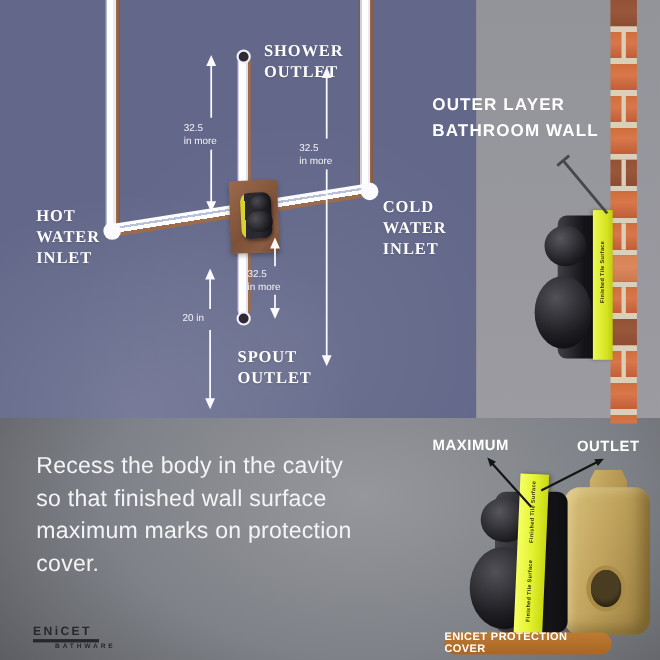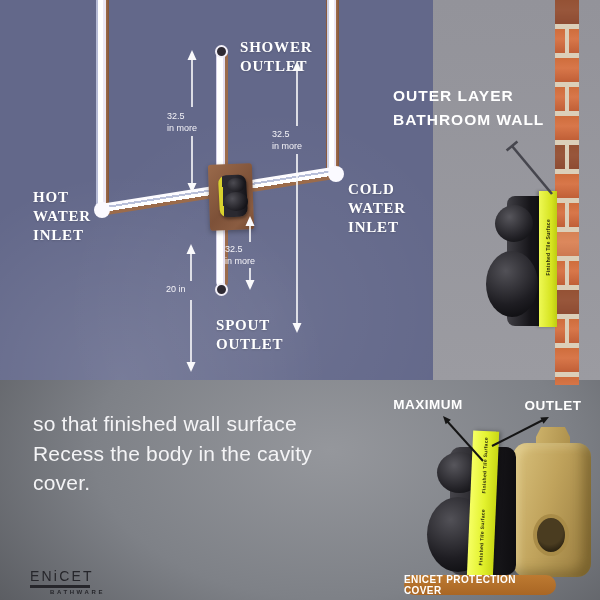--- a/index.html
+++ b/index.html
@@ -100,21 +100,21 @@
   
   .lbl{position:absolute;color:#fff;font-weight:bold;font-size:15px;line-height:19px;
     letter-spacing:.8px;text-shadow:0 1px 2px rgba(0,0,0,.15);font-family:Liberation Serif, serif;}
   .mlabel{position:absolute;color:#f4f3f8;font-size:9px;line-height:11.5px;text-align:left;}
   .wall-title{left:393px;top:84px;color:#fff;font-weight:bold;font-size:15.5px;
     line-height:24px;letter-spacing:1px;}
   .minmax{position:absolute;width:76px;text-align:center;color:#fff;font-weight:bold;
     font-size:13.5px;letter-spacing:.5px;}
   .instruction{left:33px;top:409px;color:#f4f4f6;font-size:21px;line-height:29.5px;letter-spacing:.2px;}
   .brand{left:30px;top:568px;color:#26262b;}
-  .brand-name{font-size:14px;font-weight:normal;letter-spacing:2.2px;}
+  .brand-name{font-size:11px;font-weight:bold;letter-spacing:2.2px;}
   .brand-rule{width:60px;height:2.5px;background:#26262b;margin-top:1px;}
   .brand-sub{font-size:6px;font-weight:bold;letter-spacing:2.6px;padding-left:20px;margin-top:1.5px;}
 </style>
 </head>
 <body>
 
 <div class="canvas">
 
   <div class="abs panel-blue"></div>
   <div class="abs panel-topright"></div>
@@ -248,22 +248,23 @@
 
   <div class="abs wall-title">
     <div>OUTER LAYER</div>
     <div>BATHROOM WALL</div>
   </div>
 
   <div class="minmax" style="left:390px;top:397px">MAXIMUM</div>
   <div class="minmax" style="left:515px;top:398px">OUTLET</div>
 
   <div class="abs instruction">
+    <div>Recess the body in the cavity</div>
     <div>so that finished wall surface</div>
-    <div>Recess the body in the cavity</div>
+    <div>maximum marks on protection</div>
     <div>cover.</div>
   </div>
 
   <div class="abs brand">
     <div class="brand-name">ENiCET</div>
     <div class="brand-rule"></div>
     <div class="brand-sub">BATHWARE</div>
   </div>
 
 </div>

